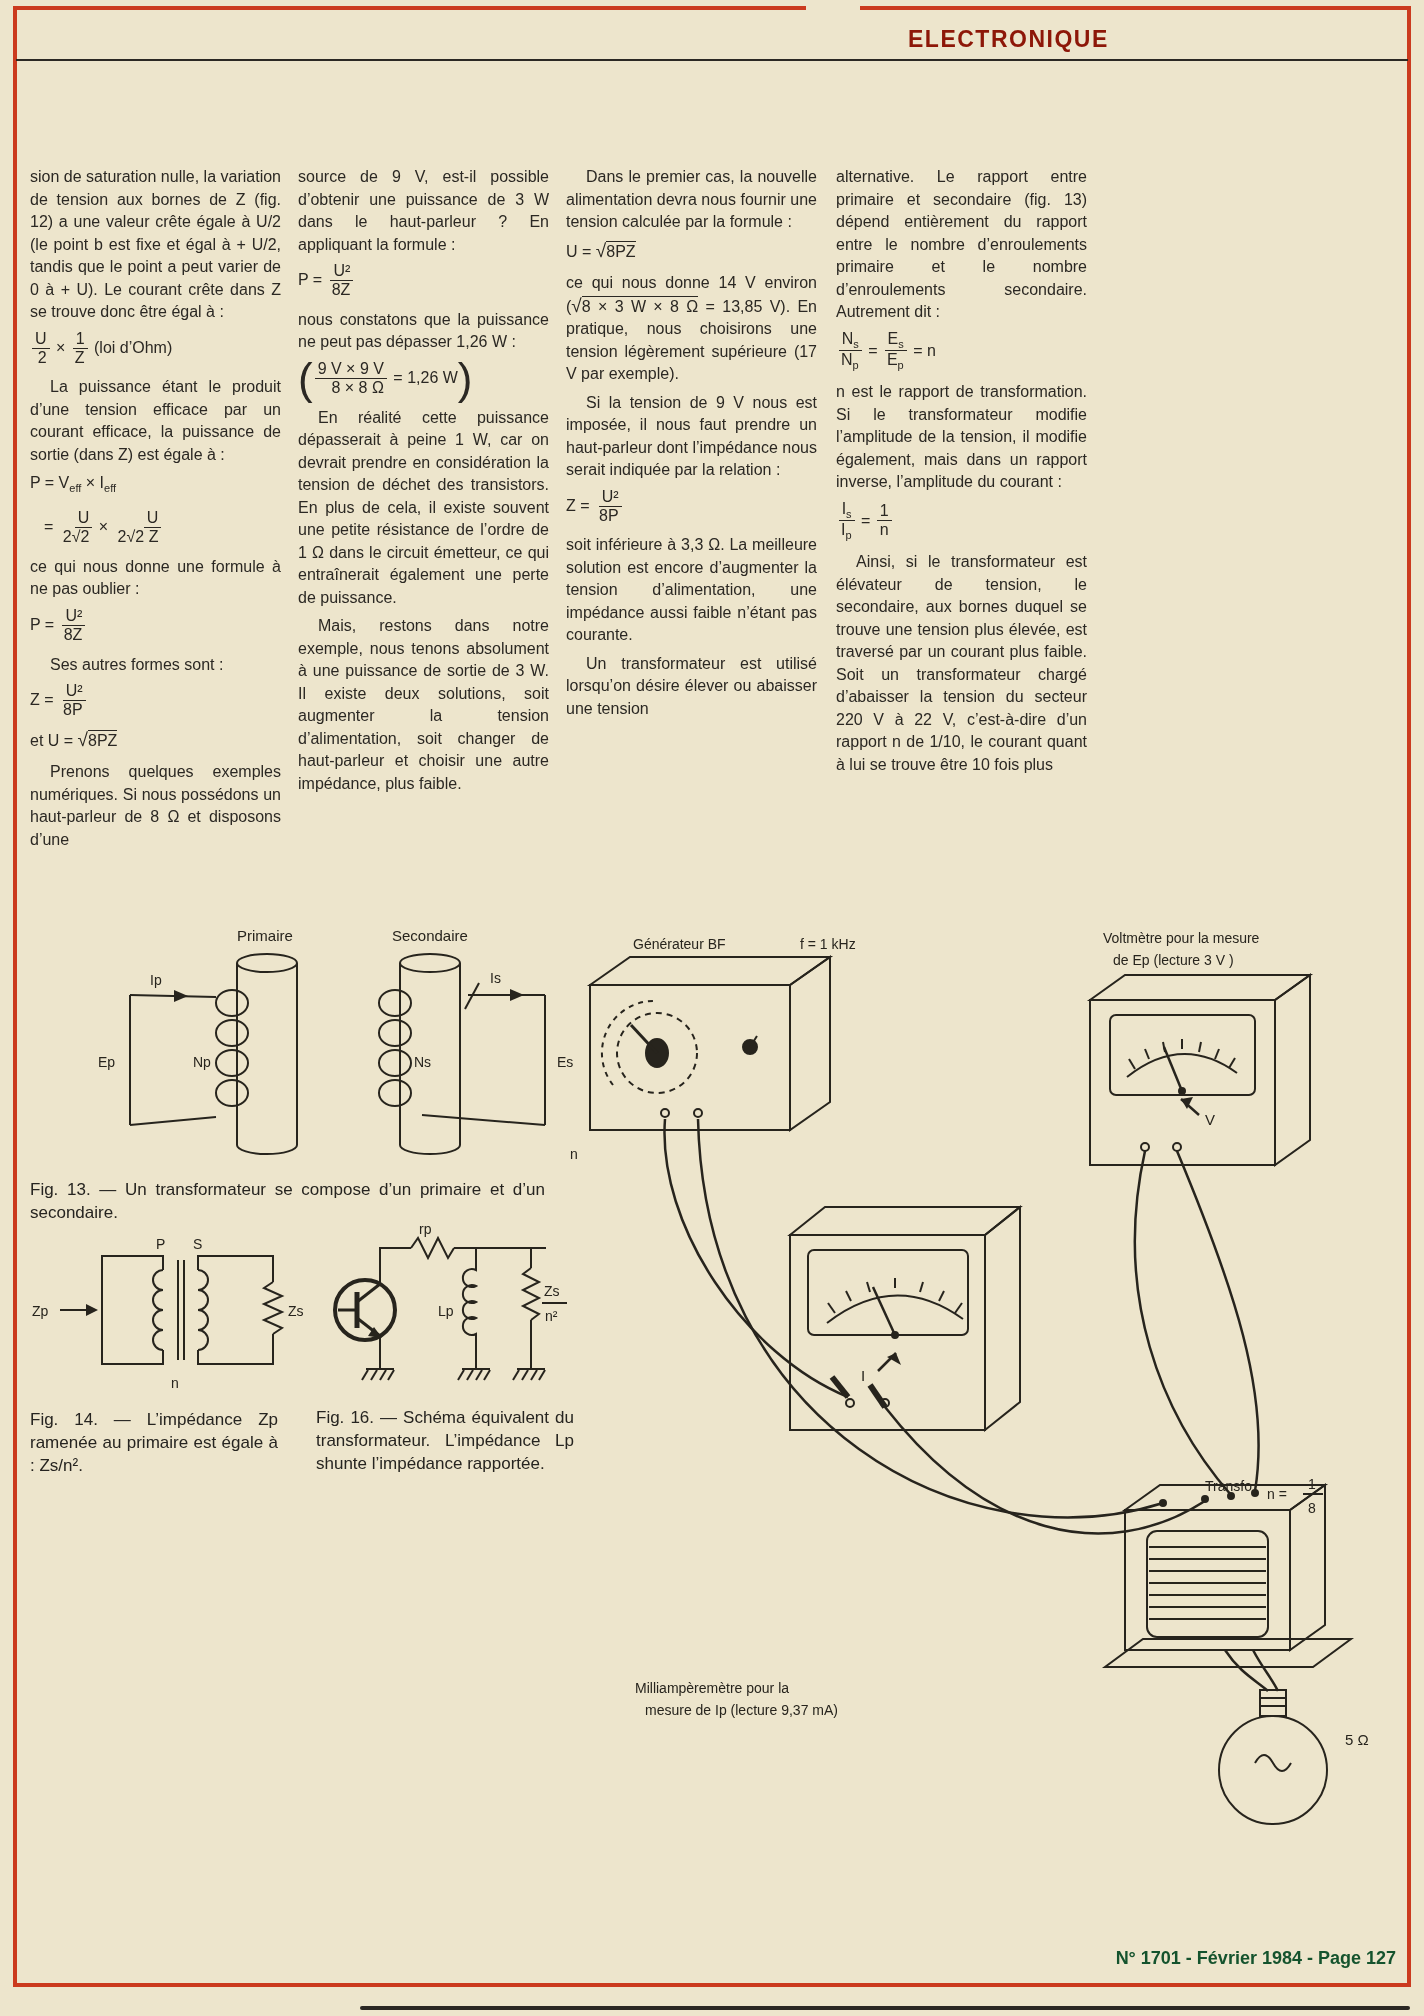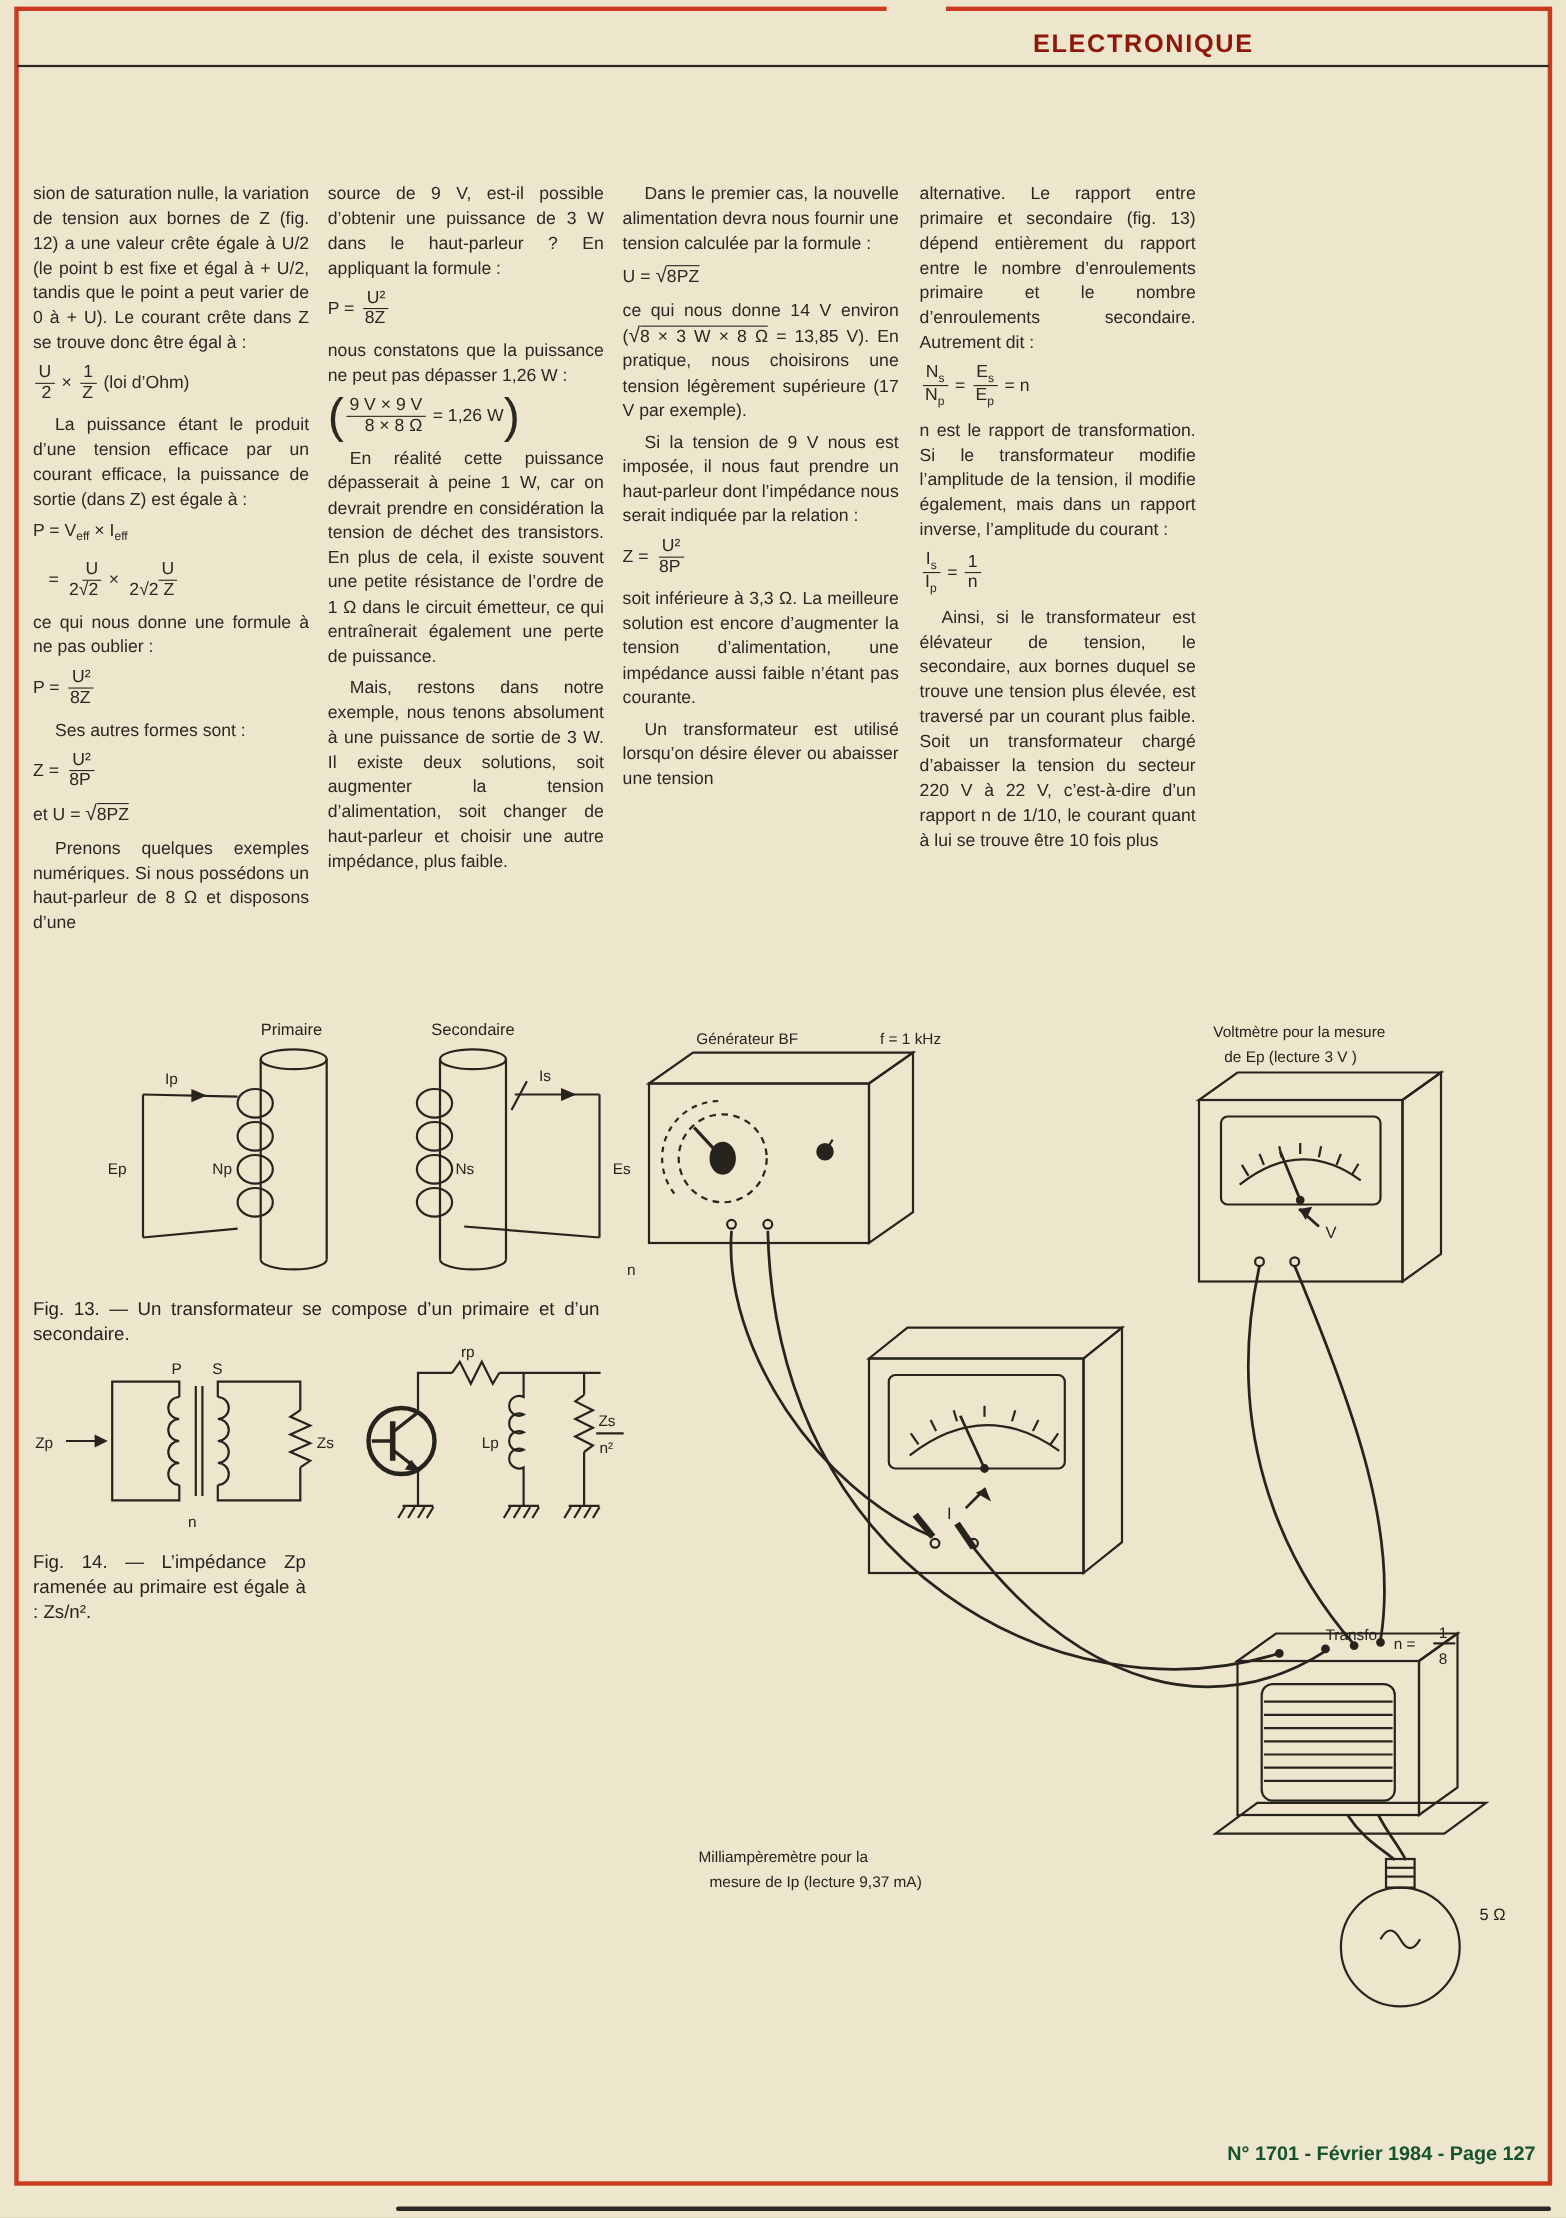--- a/index.html
+++ b/index.html
@@ -1,21 +1,21 @@
 <!DOCTYPE html>
 <html><head>
 <meta charset="utf-8">
 <style>
   html,body{margin:0;padding:0;background:#d8d0b8;}
   .page{position:relative;width:1424px;height:2016px;background:#ede5cc;
         font-family:"Liberation Sans","DejaVu Sans",sans-serif;color:#2b2823;overflow:hidden;}
   .redline{position:absolute;background:#cb3a1e;}
   .blackrule{position:absolute;background:#2b2823;}
   .brand{position:absolute;left:908px;top:26px;font-size:23px;font-weight:bold;
-         letter-spacing:1.5px;color:#8d1708;margin-left:31px;}
+         letter-spacing:1.5px;color:#8d1708;}
   .col{position:absolute;top:166px;width:251px;font-size:16px;line-height:22.5px;text-align:justify;}
   .col p{margin:0 0 6px 0;}
   p.ind{text-indent:20px;}
   .fml{margin:5px 0 9px 0;}
   .fml.shift{margin-left:14px;}
   .frac{display:inline-flex;flex-direction:column;align-items:flex-end;vertical-align:middle;
         line-height:1.15;margin:0 2px;text-align:center;}
   .frac .nu{padding:0 3px;border-bottom:1.5px solid #2b2823;}
   .frac .de{padding:0 3px;}
   sub.sb{font-size:11px;}
@@ -242,20 +242,21 @@
       <line x1="221" y1="146" x2="215" y2="156"></line>
         <line x1="229" y1="146" x2="223" y2="156"></line>
       <line x1="226" y1="79" x2="251" y2="79"></line>
     </g>
     <polygon points="58,103 66,114 52,112" fill="#27241d"></polygon>
     <text x="103" y="10" class="small">rp</text>
     <text x="122" y="92" class="small">Lp</text>
     <text x="228" y="72" class="small">Zs</text>
     <text x="229" y="97" class="small">n²</text>
   </svg>
+  <div class="cap" style="left:316px;top:1406px;width:258px">Fig. 16. — Schéma équivalent du transformateur. L’impédance Lp shunte l’impédance rapportée.</div>
 
   <svg class="figabs" style="left:565px;top:925px" width="850" height="955" viewBox="0 0 850 955">
 
     <g stroke="#27241d" stroke-width="2" fill="none">
       <rect x="25" y="60" width="200" height="145"></rect>
       <polygon points="25,60 65,32 265,32 225,60"></polygon>
       <polygon points="225,60 265,32 265,177 225,205"></polygon>
       <circle cx="92" cy="128" r="40" stroke-dasharray="6 5"></circle>
       <path d="M48,160 A52,52 0 0 1 92,76" stroke-dasharray="5 5"></path>
       <ellipse cx="92" cy="128" rx="11" ry="14" fill="#27241d"></ellipse>

